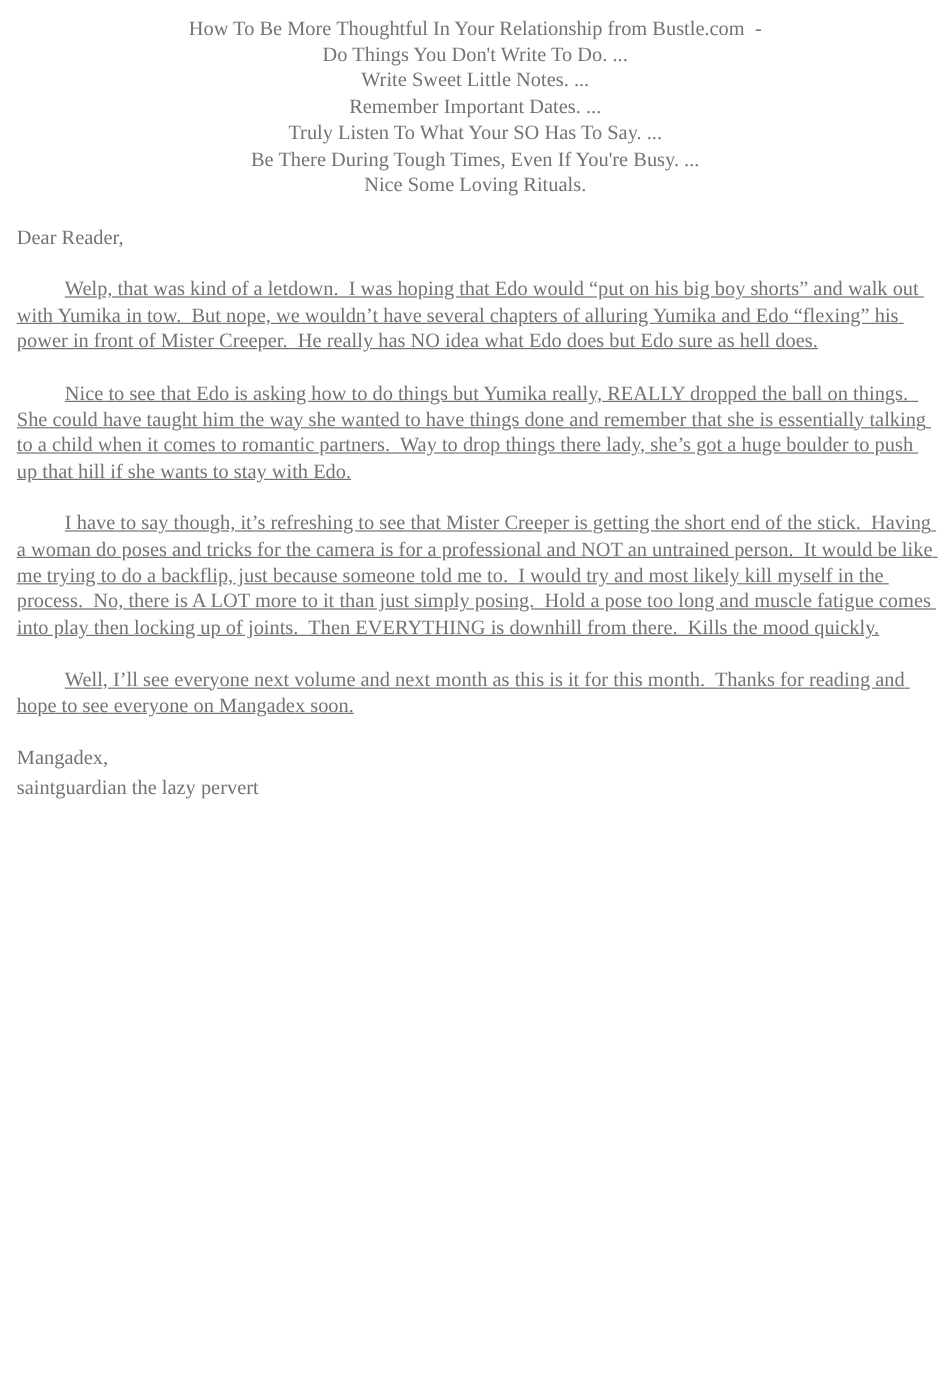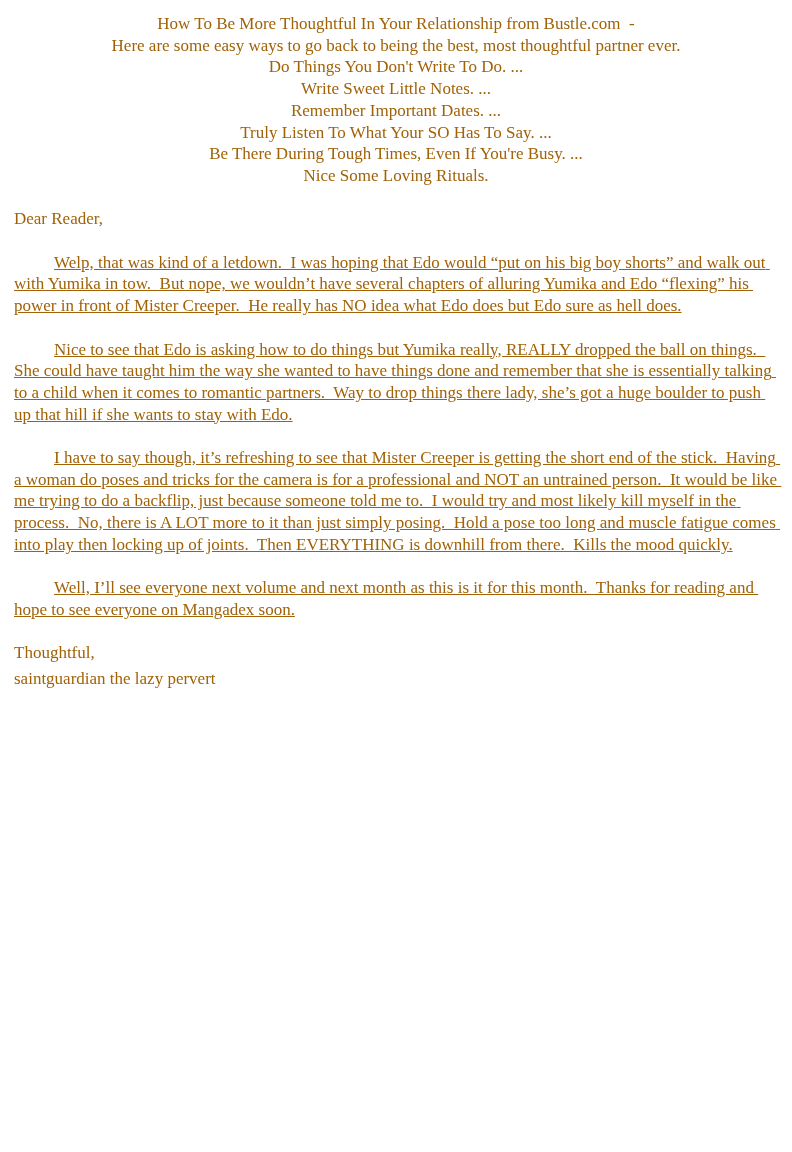--- a/index.html
+++ b/index.html
@@ -7,21 +7,21 @@
     padding: 0;
     background: #ffffff;
   }
   .page {
     position: relative;
     width: 792px;
     height: 1152px;
     box-sizing: border-box;
     padding: 13px 14px 0 14px;
     background: #ffffff;
-    color: #a16207;
+    color: #737373;
     font-family: "Liberation Serif", "DejaVu Serif", serif;
     font-size: 17px;
     line-height: 21.7px;
     overflow: hidden;
   }
   .header-quote {
     text-align: center;
     margin: 0 0 21.7px 0;
   }
   .header-line {
@@ -47,32 +47,31 @@
     white-space: pre-wrap;
   }
 </style>
 </head>
 <body>
 
 <div class="page">
 
   <div class="header-quote">
     <div class="header-line">How To Be More Thoughtful In Your Relationship from Bustle.com  -</div>
-    <div class="header-line">Here are some easy ways to go back to being the best, most thoughtful partner ever.</div>
     <div class="header-line">Do Things You Don't Write To Do. ...</div>
     <div class="header-line">Write Sweet Little Notes. ...</div>
     <div class="header-line">Remember Important Dates. ...</div>
     <div class="header-line">Truly Listen To What Your SO Has To Say. ...</div>
     <div class="header-line">Be There During Tough Times, Even If You're Busy. ...</div>
     <div class="header-line">Nice Some Loving Rituals.</div>
   </div>
 
   <div class="salutation">Dear Reader,</div>
 
   <p class="para">Welp, that was kind of a letdown.  I was hoping that Edo would “put on his big boy shorts” and walk out with Yumika in tow.  But nope, we wouldn’t have several chapters of alluring Yumika and Edo “flexing” his power in front of Mister Creeper.  He really has NO idea what Edo does but Edo sure as hell does.</p>
   <p class="para">Nice to see that Edo is asking how to do things but Yumika really, REALLY dropped the ball on things.  She could have taught him the way she wanted to have things done and remember that she is essentially talking to a child when it comes to romantic partners.  Way to drop things there lady, she’s got a huge boulder to push up that hill if she wants to stay with Edo.</p>
   <p class="para">I have to say though, it’s refreshing to see that Mister Creeper is getting the short end of the stick.  Having a woman do poses and tricks for the camera is for a professional and NOT an untrained person.  It would be like me trying to do a backflip, just because someone told me to.  I would try and most likely kill myself in the process.  No, there is A LOT more to it than just simply posing.  Hold a pose too long and muscle fatigue comes into play then locking up of joints.  Then EVERYTHING is downhill from there.  Kills the mood quickly.</p>
   <p class="para">Well, I’ll see everyone next volume and next month as this is it for this month.  Thanks for reading and hope to see everyone on Mangadex soon.</p>
 
-  <div class="closing">Thoughtful,</div>
+  <div class="closing">Mangadex,</div>
   <div class="signature">saintguardian the lazy pervert</div>
 
 </div>
 
 </body></html>

